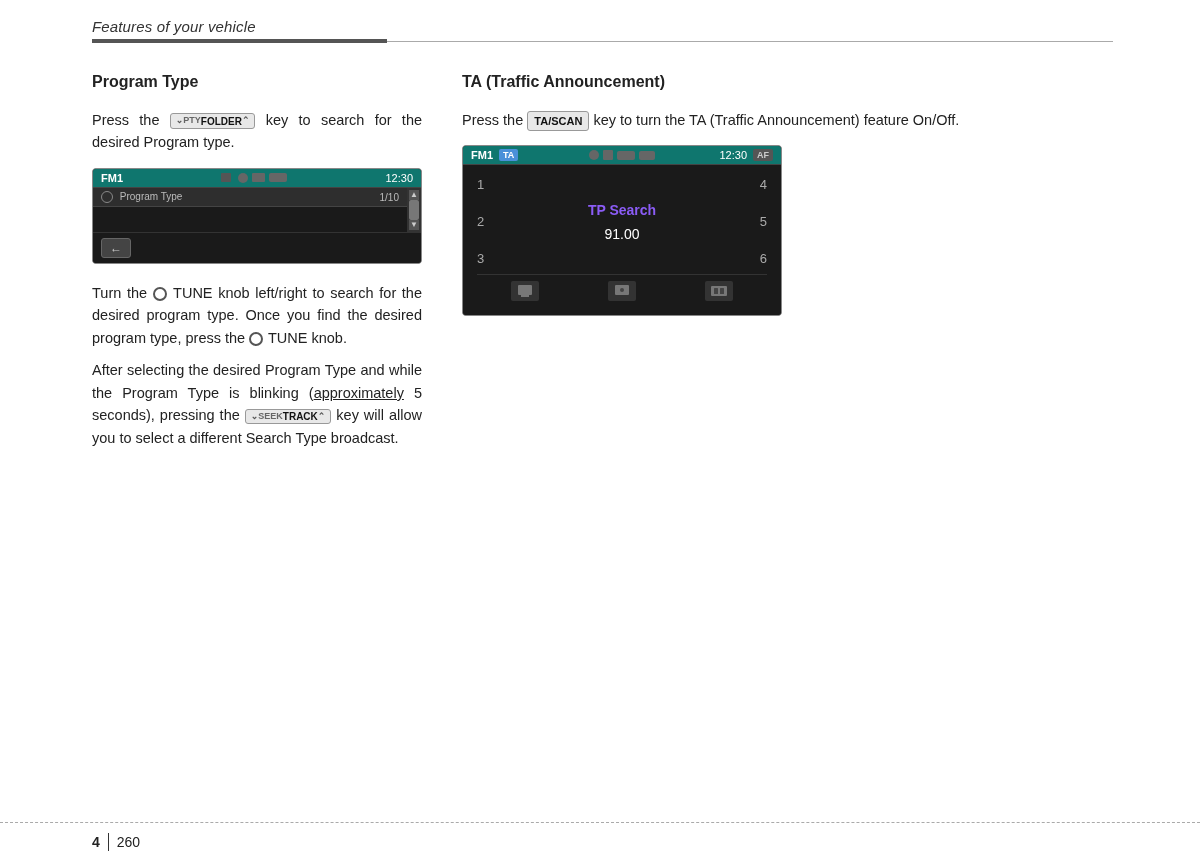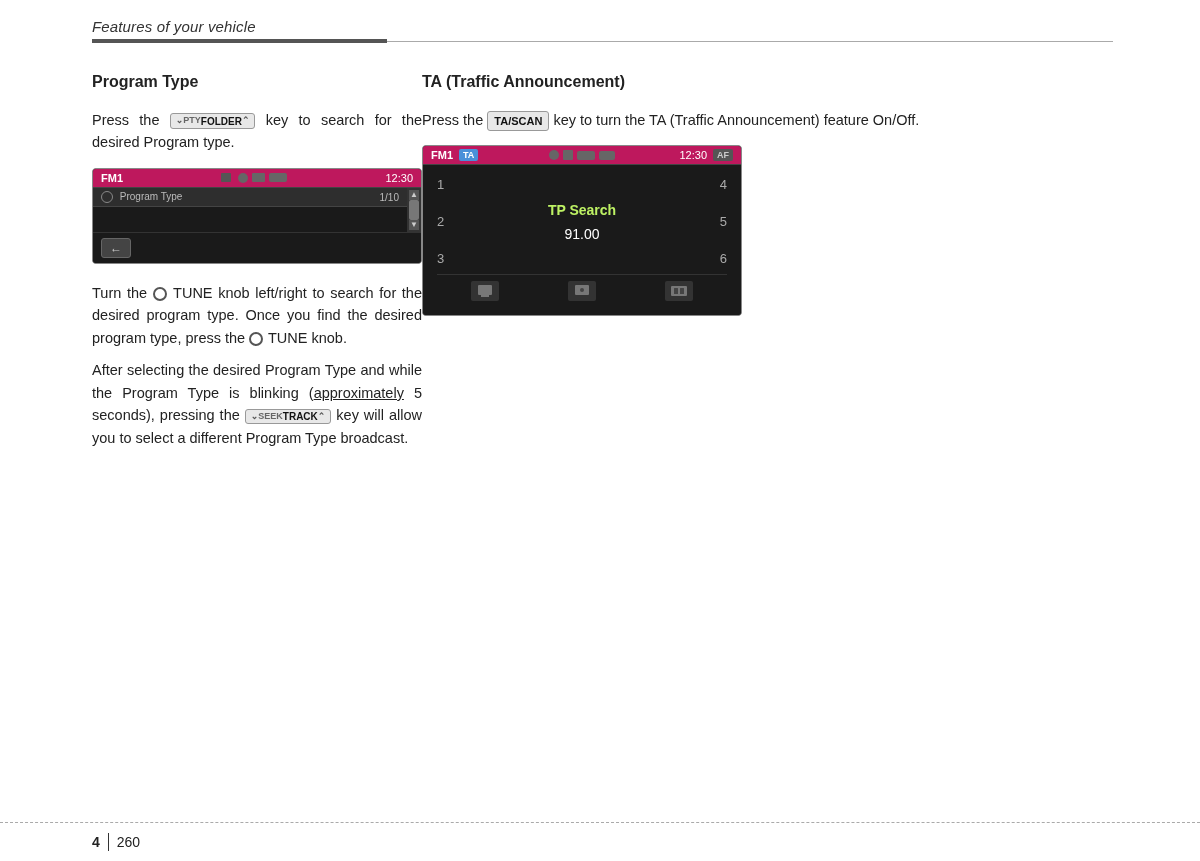--- a/index.html
+++ b/index.html
@@ -37,20 +37,21 @@
     .header-rule-thin {
       flex: 1;
       height: 1px;
       background: #aaa;
     }
 
     
     .content {
       padding: 30px 92px 0 92px;
       display: flex;
+      gap: 40px;
     }
 
     
     .left-col {
       width: 330px;
       flex-shrink: 0;
     }
 
     
     .right-col {
@@ -124,21 +125,21 @@
     .screen-mockup {
       border: 1px solid #888;
       border-radius: 4px;
       overflow: hidden;
       margin: 14px 0 18px 0;
       background: #1a1a1a;
     }
 
     
     .screen-topbar {
-      background: #be185d;
+      background: #0f766e;
       color: #ddd;
       font-size: 11px;
       display: flex;
       align-items: center;
       justify-content: space-between;
       padding: 3px 8px;
       border-bottom: 1px solid #444;
     }
     .screen-topbar .fm-label {
       color: #fff;
@@ -299,21 +300,21 @@
     }
     .ta-center {
       flex: 1;
       display: flex;
       flex-direction: column;
       align-items: center;
       justify-content: center;
       gap: 8px;
     }
     .ta-tp-search {
-      color: #bef264;
+      color: #8b5cf6;
       font-size: 14px;
       font-weight: bold;
       text-align: center;
     }
     .ta-freq {
       color: #fff;
       font-size: 14px;
       text-align: center;
     }
     .ta-bottom-icons {
@@ -447,21 +448,21 @@
       <p>
         <span>After selecting the desired Program Type and while the Program Type is blinking (<span class="underline-text">approximately</span> 5 seconds), pressing the </span>
         <span class="key-btn">
           <span class="key-arrow">⌄</span>
           <span class="key-main">
             <span class="key-top">SEEK</span>
             <span class="key-bottom">TRACK</span>
           </span>
           <span class="key-arrow">⌃</span>
         </span>
-        <span> key will allow you to select a different Program Type broadcast.</span>
+        <span> key will allow you to select a different Search Type broadcast.</span>
       </p>
     </div>
   </div>
 
   <div class="right-col">
     <div class="section-title">TA (Traffic Announcement)</div>
 
     <div class="section-body">
       <p>
         <span>Press the </span>

